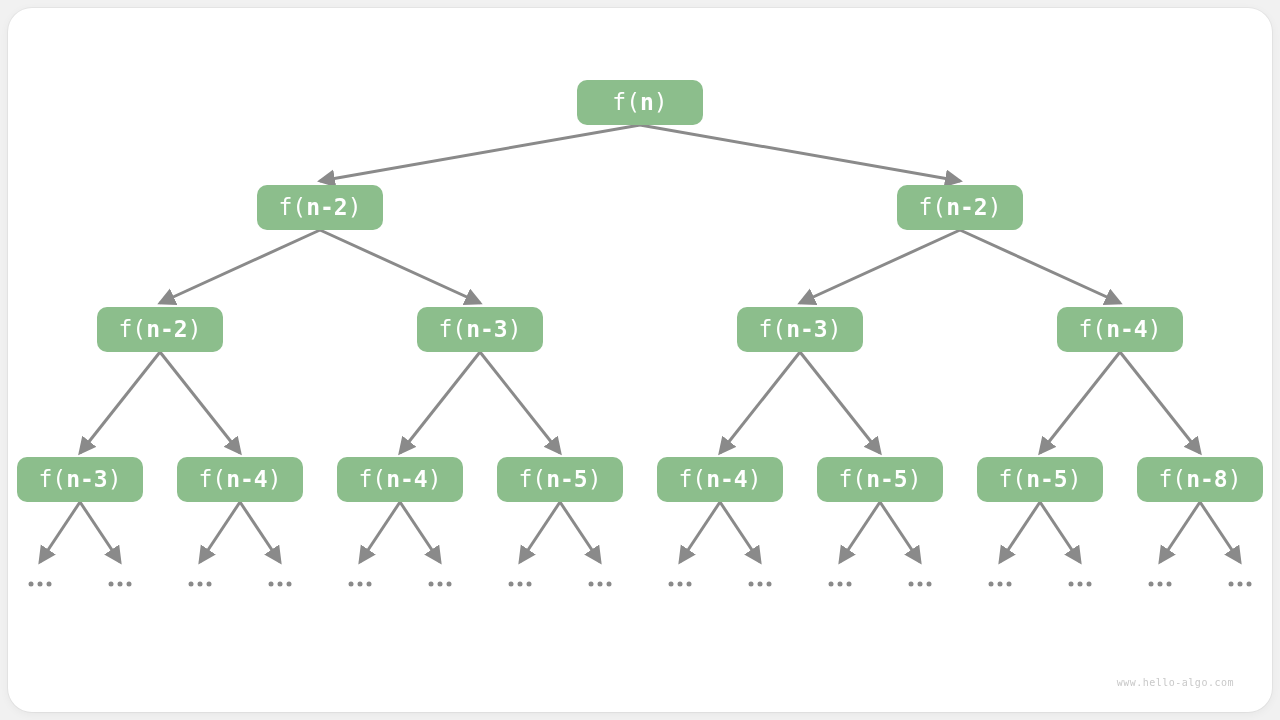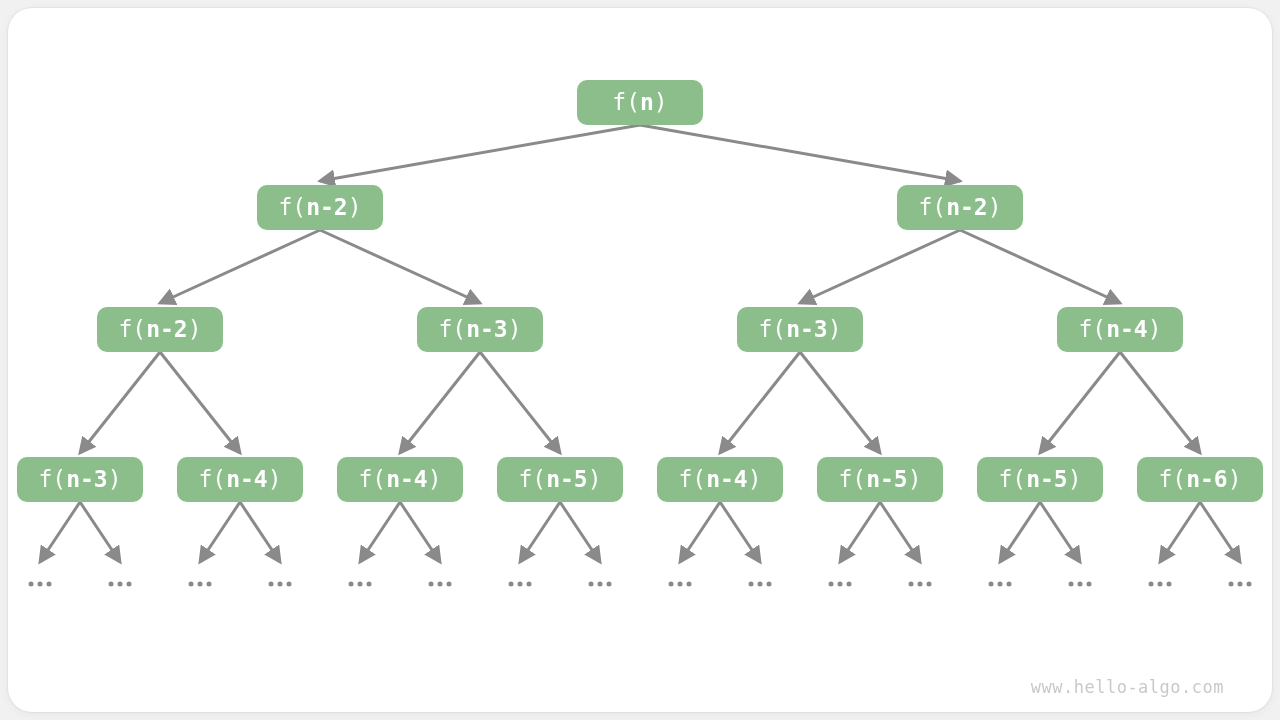--- a/index.html
+++ b/index.html
@@ -56,23 +56,23 @@
     transform: translate(-50%, -50%);
   }
   .dots i {
     width: 5px;
     height: 5px;
     border-radius: 50%;
     background: var(--dot-color, #8a8a8a);
   }
   #watermark {
     position: absolute;
-    right: 56px;
+    right: 46px;
     top: 677px;
-    font-size: 17px;
+    font-size: 10px;
     letter-spacing: 0.5px;
     color: var(--watermark-color, #c9c9c9);
   }
 </style>
 </head>
 <body>
 
 <div id="stage" style="--page-bg: #f1f1f1; --card-bg: #ffffff; --node-fill: #8CBE8C; --node-text: #ffffff; --dot-color: #8a8a8a; --watermark-color: #c9c9c9;">
   <div id="card"></div>
 
@@ -252,21 +252,21 @@
         <i></i>
         <i></i>
       </div>
       <div class="dots" style="left: 1080px; top: 584px;">
         <i></i>
         <i></i>
         <i></i>
       </div>
       <div class="node" style="left: 1137px; top: 457px;">
         <span>f(</span>
-        <span class="arg">n-6</span>
+        <span class="arg">n-8</span>
         <span>)</span>
       </div>
       <div class="dots" style="left: 1160px; top: 584px;">
         <i></i>
         <i></i>
         <i></i>
       </div>
       <div class="dots" style="left: 1240px; top: 584px;">
         <i></i>
         <i></i>

